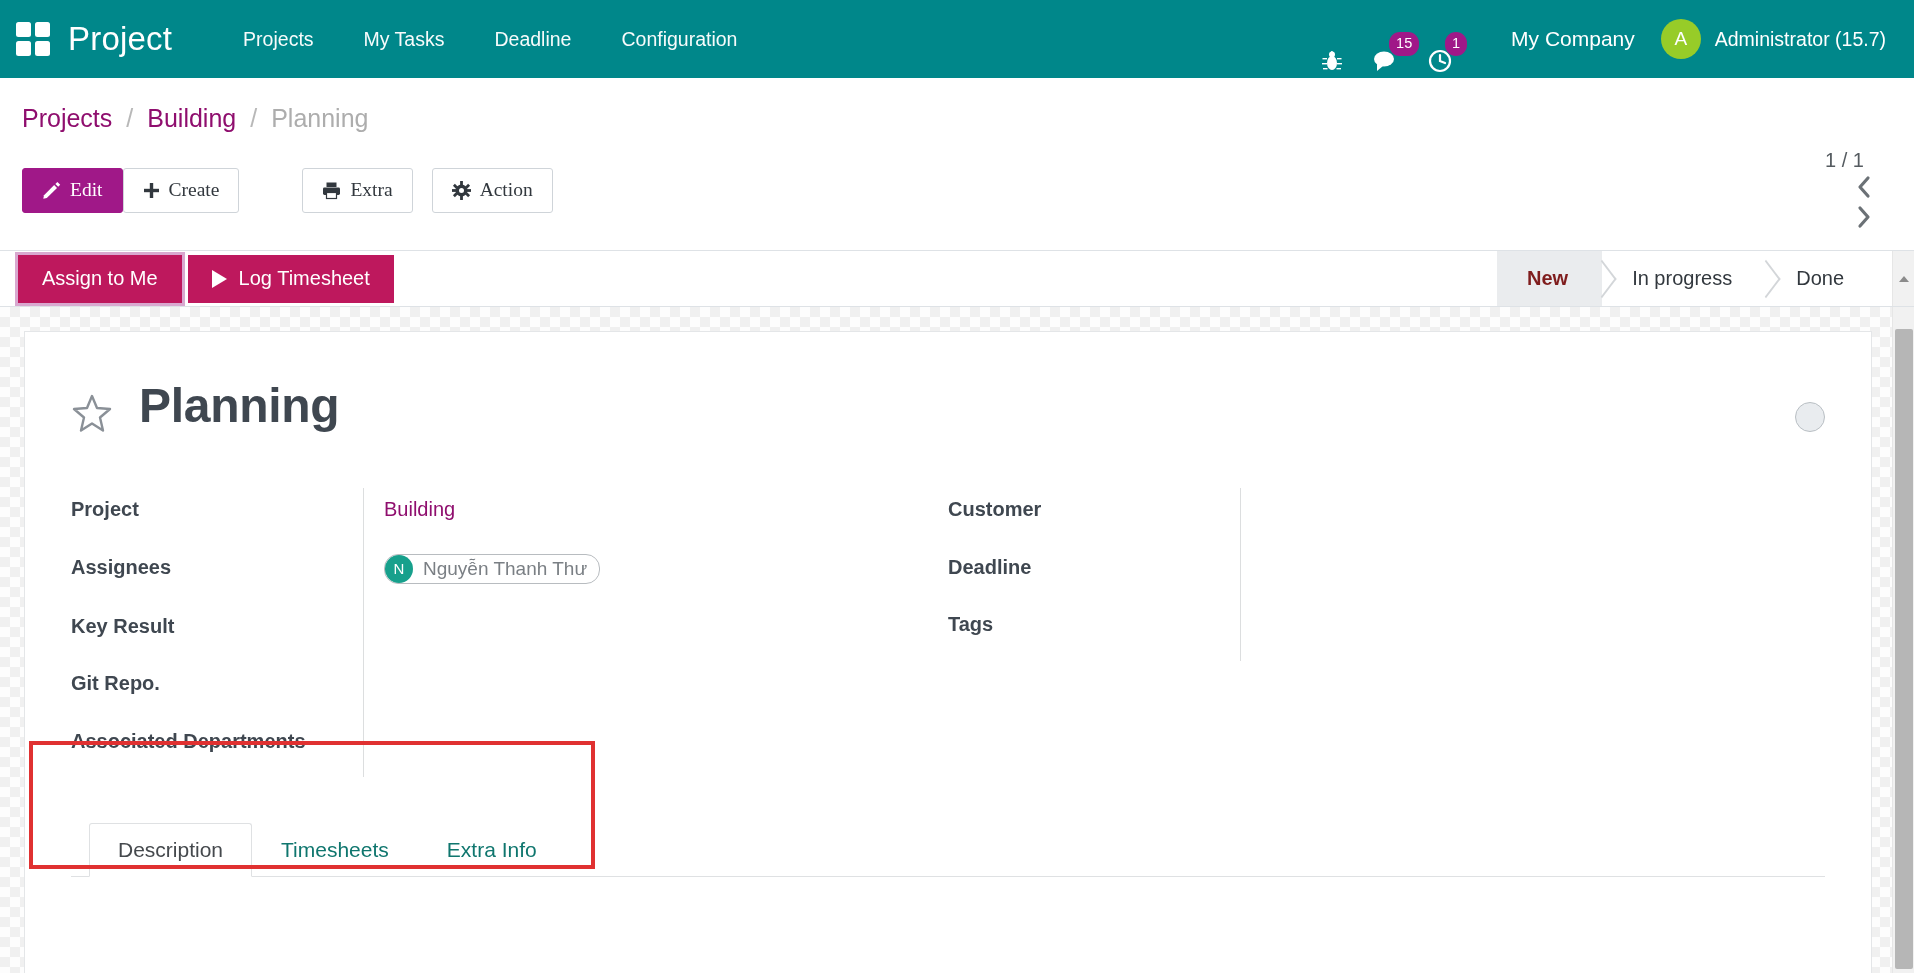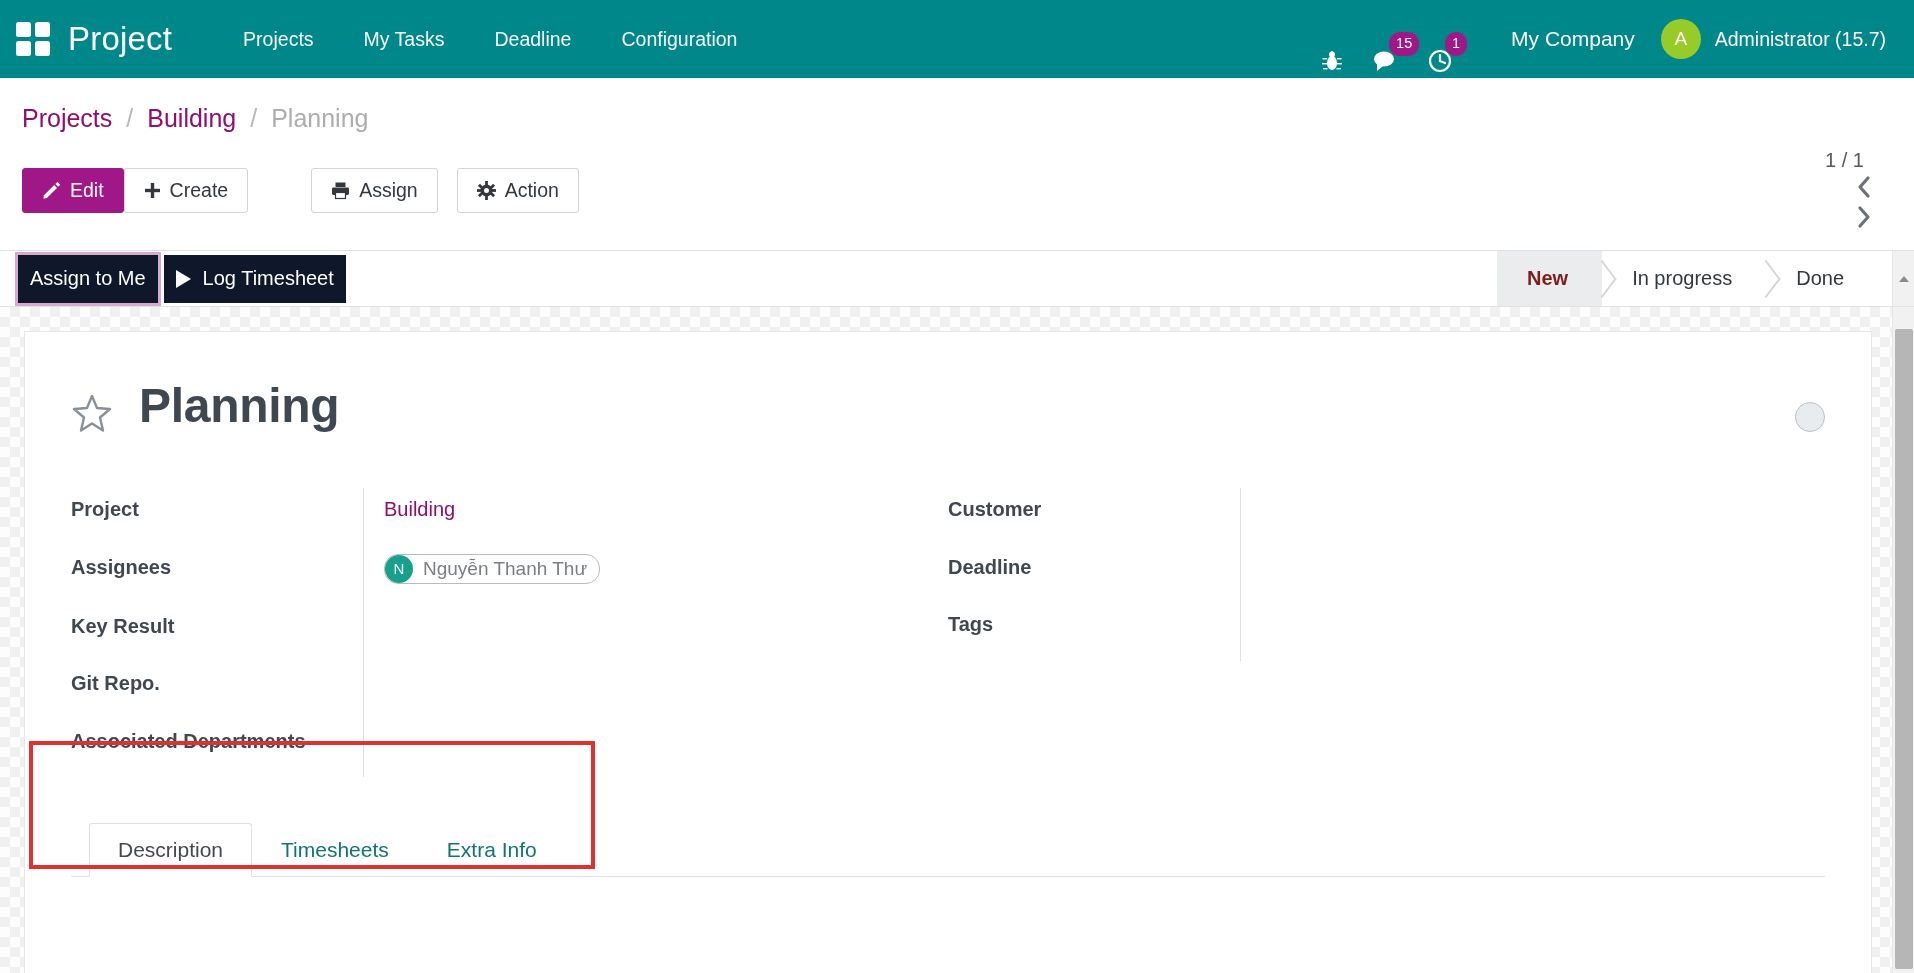--- a/index.html
+++ b/index.html
@@ -141,21 +141,21 @@
     white-space: nowrap;
   }
 
   .btn-row {
     display: flex;
     align-items: center;
     padding: 16px 0 18px 0;
   }
   .btn {
     font-size: 19.5px;
-    font-family: Liberation Sans, sans-serif;
+    font-family: Liberation Serif, serif;
     border: 1px solid #cfd4d9;
     background: #ffffff;
     color: #32383e;
     padding: 9px 19px;
     border-radius: 3px;
     display: inline-flex;
     align-items: center;
     gap: 9px;
     cursor: pointer;
     white-space: nowrap;
@@ -191,26 +191,26 @@
     display: flex;
     align-items: stretch;
     background: #ffffff;
     border-bottom: 1px solid #dee2e6;
     height: 56px;
     padding-left: 18px;
     position: relative;
   }
   .sb-buttons { display: flex; align-items: center; gap: 0; }
   .sb-btn {
-    background: #0f172a;
+    background: #be185d;
     border: none;
     color: #ffffff;
     font-size: 20px;
     font-family: "Liberation Sans", sans-serif;
-    padding: 0 12px;
+    padding: 0 24px;
     height: 48px;
     display: inline-flex;
     align-items: center;
     gap: 12px;
     cursor: pointer;
     white-space: nowrap;
   }
   .sb-btn.focused {
     outline: 3px solid #d9a8cf;
     outline-offset: 0px;
@@ -534,21 +534,21 @@
     </div>
 
     <div class="btn-gap"></div>
 
     <button class="btn">
       <svg width="19" height="19" viewBox="0 0 19 19">
         <rect x="4.5" y="1.5" width="10" height="4.5" fill="#32383e"></rect>
         <rect x="1" y="6.5" width="17" height="7.5" rx="1.4" fill="#32383e"></rect>
         <rect x="4.5" y="11.5" width="10" height="6" fill="#ffffff" stroke="#32383e" stroke-width="1.2"></rect>
       </svg>
-      <span>Assign</span>
+      <span>Extra</span>
     </button>
 
     <div class="btn-gap2"></div>
 
     <button class="btn">
       <svg width="19" height="19" viewBox="0 0 19 19">
         <circle cx="9.5" cy="9.5" r="4.2" fill="none" stroke="#32383e" stroke-width="3.4"></circle>
         <g fill="#32383e">
           <rect x="8.1" y="0" width="2.8" height="4.2"></rect>
           <rect x="8.1" y="14.8" width="2.8" height="4.2"></rect>

